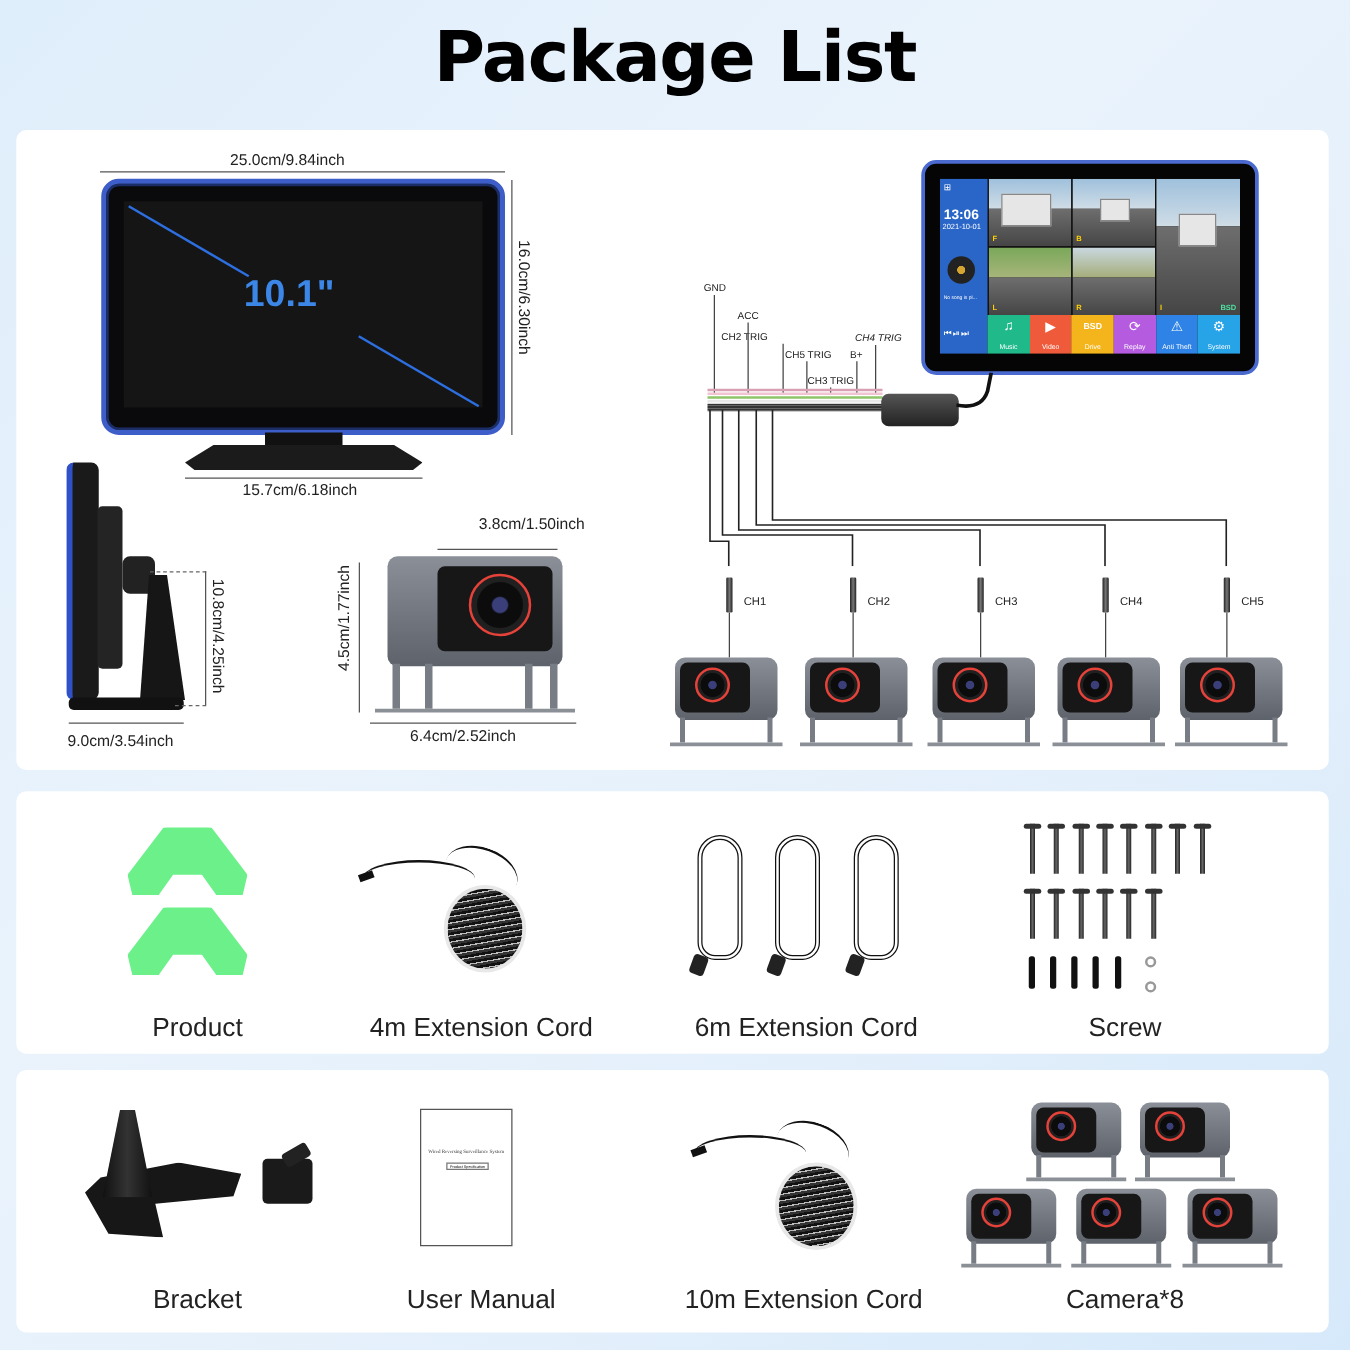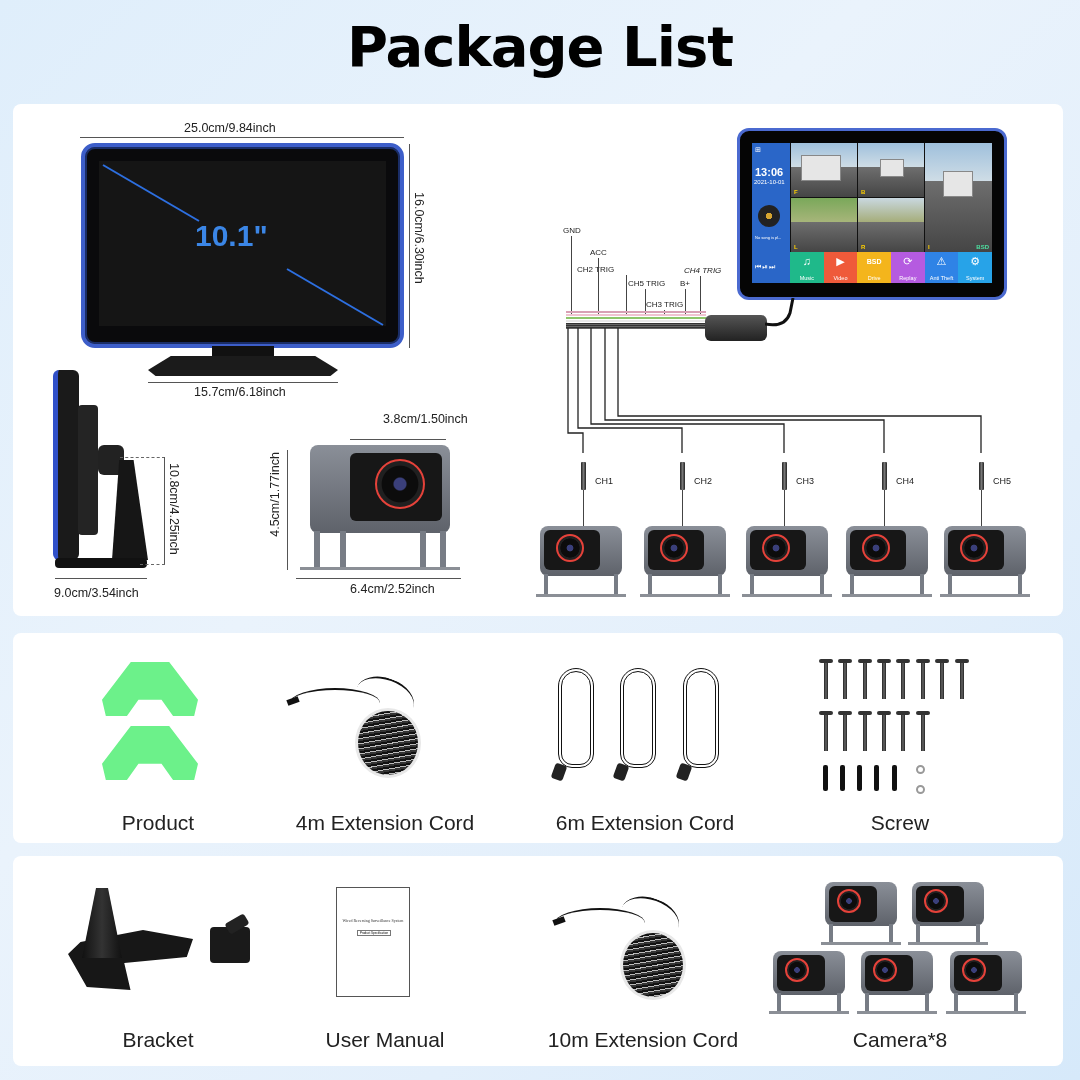--- a/index.html
+++ b/index.html
@@ -146,21 +146,21 @@
     <div class="ring" style="left:75px;top:14px;width:50px;height:50px;"></div>
     <div class="leg" style="left:14px;top:86px;width:6px;height:36px;"></div>
     <div class="leg" style="left:40px;top:86px;width:6px;height:36px;"></div>
     <div class="leg" style="left:120px;top:86px;width:6px;height:36px;"></div>
     <div class="leg" style="left:140px;top:86px;width:6px;height:36px;"></div>
     <div class="base" style="left:0;top:122px;width:160px;"></div>
   </div>
   <div class="vline" style="left:287px;top:450px;height:120px;"></div>
   <div class="dim vtext" style="left:268px;top:452px;transform:rotate(180deg);">4.5cm/1.77inch</div>
   <div class="hline" style="left:296px;top:578px;width:165px;"></div>
-  <div class="dim" style="left:350px;top:582px;">6.4cm/2.52inch</div>
+  <div class="dim" style="left:328px;top:582px;">6.4cm/2.52inch</div>
 </div>
 
 <div class="ui-monitor">
   <div class="ui-screen">
     <div class="ui-side">
       <div class="abs" style="left:3px;top:3px;font-size:7px;">⊞</div>
       <div class="ui-time">13:06</div>
       <div class="ui-date">2021-10-01</div>
       <div class="ui-disc"></div>
       <div class="ui-song">No song is pl...</div>

